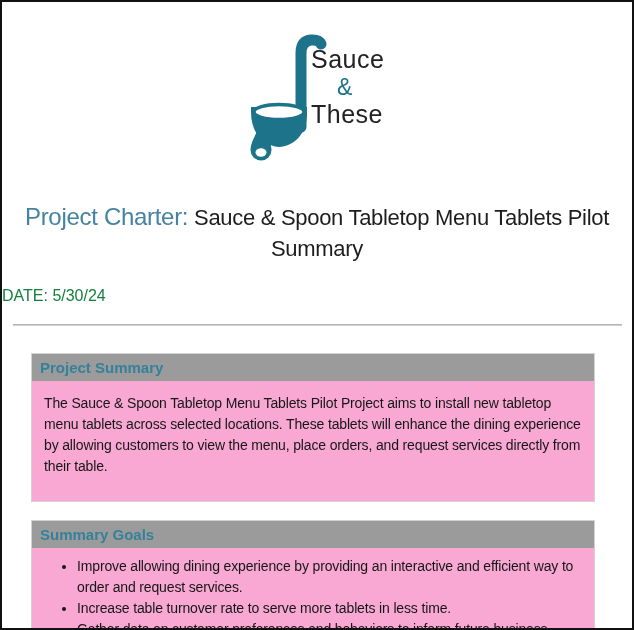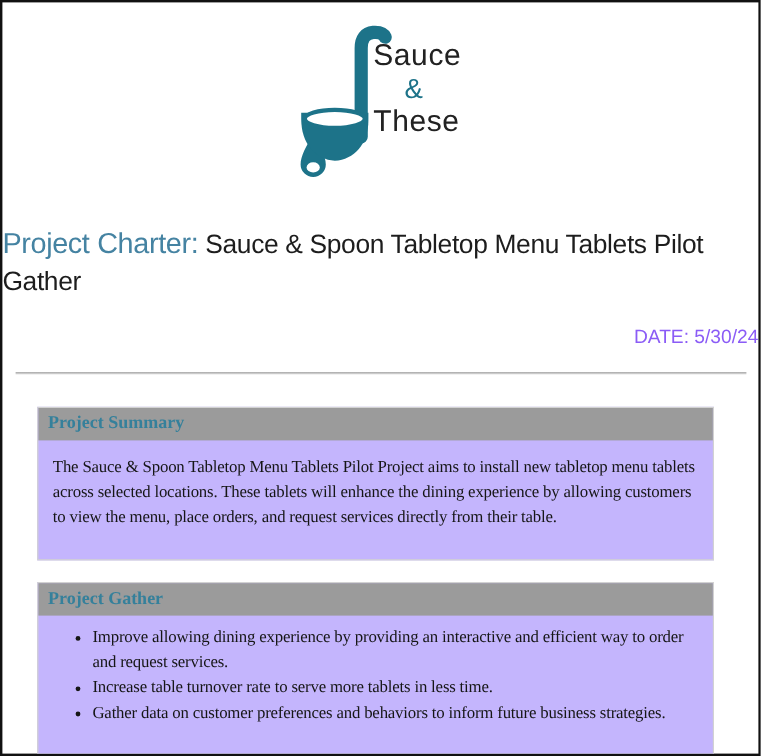--- a/index.html
+++ b/index.html
@@ -9,46 +9,46 @@
     height: 630px;
     box-sizing: border-box;
     border: 2px solid var(--page_border, #111);
     background: #fff;
     overflow: hidden;
     font-family: "Liberation Sans", sans-serif;
     color: var(--body_text, #161616);
   }
 
   
-  .logo { position: relative; height: 172px; }
+  .logo { position: relative; height: 172px; margin-top: 13px; }
   .ladle { position: absolute; left: 243px; top: 12px; }
   .brand {
     position: absolute; left: 309px; top: 30px;
     display: flex; flex-direction: column;
     font-family: "Liberation Sans", sans-serif;
     font-size: 25px; line-height: 29px; color: #222;
     letter-spacing: 0.5px;
   }
   .brand .amp {
     color: var(--teal, #1d7389);
     font-size: 23px; line-height: 26px;
     margin-left: 26px;
   }
 
   
-  .title { text-align: left; margin-top: 14px; color: #1d1d1d; }
+  .title { text-align: center; margin-top: 14px; color: #1d1d1d; }
   .title .t-line { font-size: 22px; line-height: 31px; letter-spacing: -0.3px; }
   .title .accent { font-size: 24px; color: var(--title_accent, #4583a2); }
-  .date-line { text-align: right; margin-top: 23px; font-size: 16px; color: #8b5cf6; }
+  .date-line { text-align: left; margin-top: 23px; font-size: 16px; color: #15803d; }
 
   .rule { height: 2px; margin: 19px 10px 0 11px;
           background: linear-gradient(var(--rule, #a8a8a8), #dedede); }
 
   
-  .box { margin: 27px 37px 0 29px; border: 1px solid var(--box_border, #d2d2d2); background: #c4b5fd; font-family: Liberation Serif, serif; }
+  .box { margin: 27px 37px 0 29px; border: 1px solid var(--box_border, #d2d2d2); background: #f9a8d4; }
   .box + .box { margin-top: 18px; }
   .box-head {
     background: var(--heading_bar, #9b9b9b);
     color: var(--heading_text, #35809b);
     font-weight: bold; font-size: 15px;
     padding: 5px 8px 4px 8px;
     height: 18px;
   }
   .box-body p {
     margin: 12px 10px 24px 12px;
@@ -85,36 +85,36 @@
       <span class="amp">&amp;</span>
       <span>These</span>
     </div>
   </div>
 
   <div class="title">
     <div class="t-line">
       <span class="accent">Project Charter:</span>
       <span>Sauce &amp; Spoon Tabletop Menu Tablets Pilot</span>
     </div>
-    <div class="t-line">Gather</div>
+    <div class="t-line">Summary</div>
   </div>
 
   <div class="date-line">DATE: 5/30/24</div>
 
   <div class="rule"></div>
 
   <section class="box">
     <div class="box-head">Project Summary</div>
     <div class="box-body">
       <p>The Sauce &amp; Spoon Tabletop Menu Tablets Pilot Project aims to install new tabletop menu tablets across selected locations. These tablets will enhance the dining experience by allowing customers to view the menu, place orders, and request services directly from their table.</p>
     </div>
   </section>
 
   <section class="box">
-    <div class="box-head">Project Gather</div>
+    <div class="box-head">Summary Goals</div>
     <div class="box-body">
       <ul>
         <li>Improve allowing dining experience by providing an interactive and efficient way to order and request services.</li>
         <li>Increase table turnover rate to serve more tablets in less time.</li>
         <li>Gather data on customer preferences and behaviors to inform future business strategies.</li>
       </ul>
     </div>
   </section>
 
 </div>

